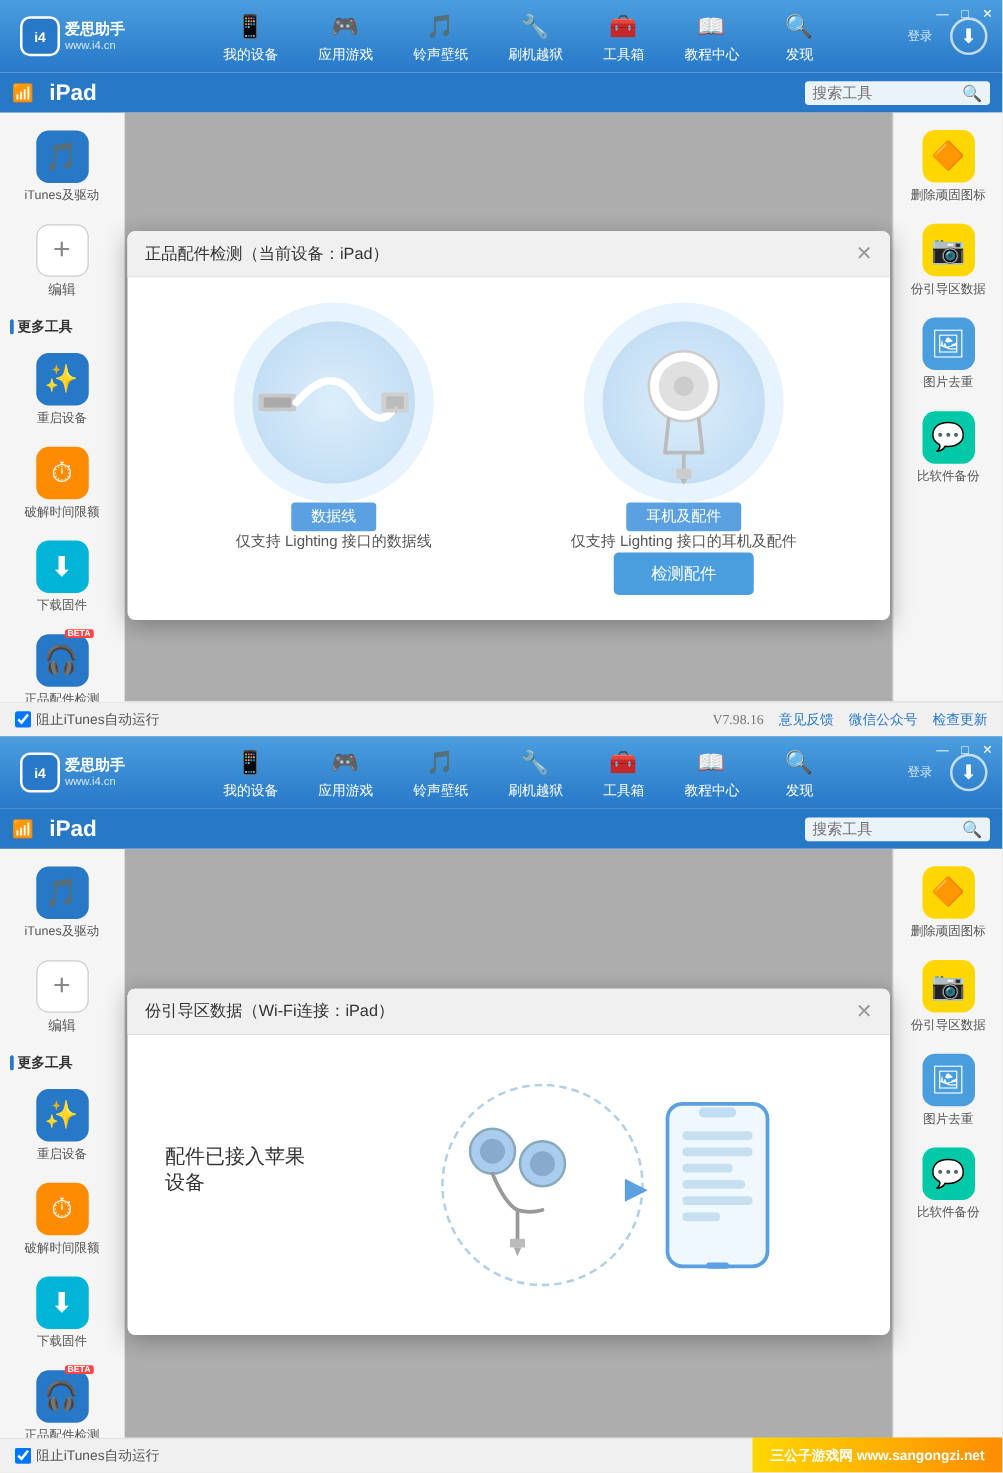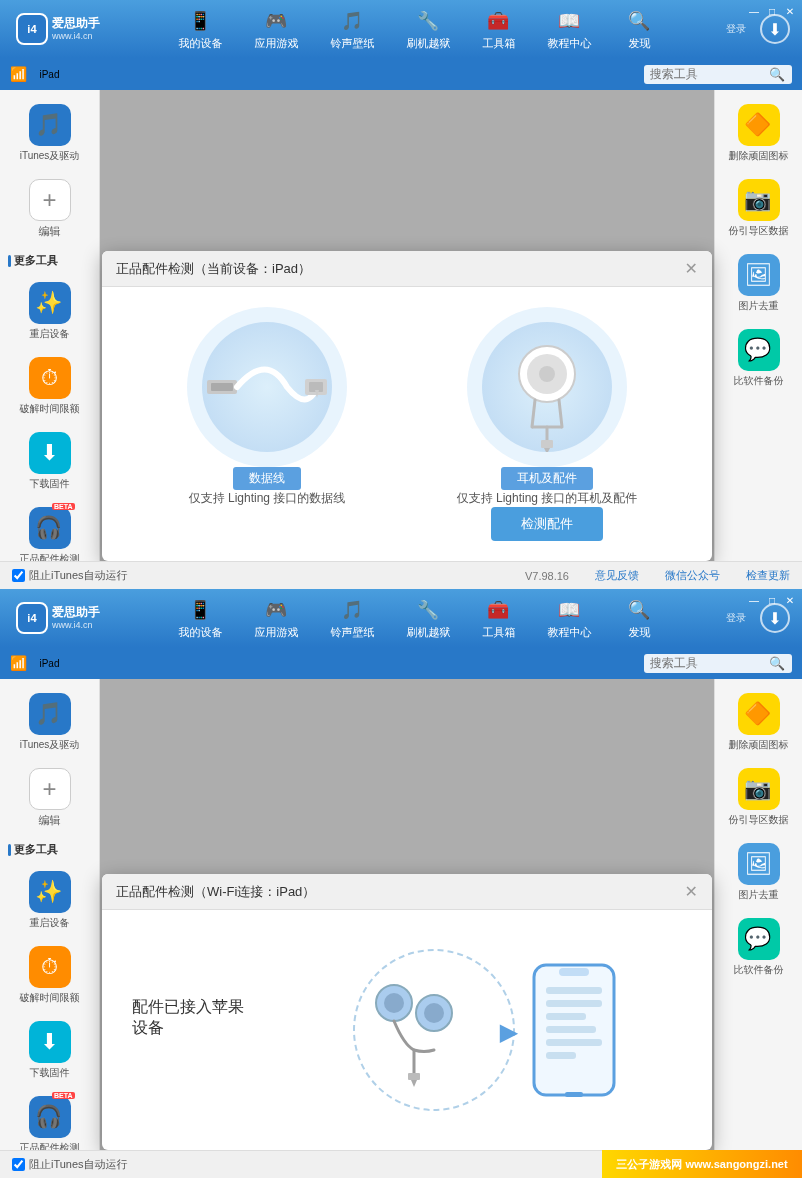--- a/index.html
+++ b/index.html
@@ -17,21 +17,21 @@
     .nav-item { display: flex; flex-direction: column; align-items: center; gap: 2px; padding: 4px 16px; color: white; cursor: pointer; font-size: 11px; min-width: 64px; }
     .nav-icon { width: 26px; height: 26px; display: flex; align-items: center; justify-content: center; font-size: 18px; }
     .nav-right { display: flex; align-items: center; gap: 6px; padding-right: 4px; }
     .nav-download-btn { width: 30px; height: 30px; border-radius: 50%; border: 2px solid rgba(255,255,255,0.7); display: flex; align-items: center; justify-content: center; color: white; font-size: 16px; cursor: pointer; }
     .win-controls { position: absolute; top: 4px; right: 4px; display: flex; gap: 2px; }
     .win-ctrl { width: 16px; height: 14px; display: flex; align-items: center; justify-content: center; font-size: 10px; color: white; cursor: pointer; }
 
     
     .sec-nav { background: #2878c8; height: 32px; display: flex; align-items: center; padding: 0 10px; gap: 12px; }
     .wifi-icon { color: white; font-size: 14px; }
-    .device-name { color: #000000; font-size: 10px; font-weight: normal; }
+    .device-name { color: #ffffff; font-size: 18px; font-weight: bold; }
     .search-box { margin-left: auto; display: flex; align-items: center; background: rgba(255,255,255,0.9); border-radius: 3px; padding: 2px 6px; gap: 20px; }
     .search-box input { border: none; background: transparent; outline: none; font-size: 12px; width: 100px; color: #333; }
     .search-icon-sm { color: #999; font-size: 13px; }
 
     
     .content-area { display: flex; flex: 1; overflow: hidden; }
     .sidebar { width: 100px; background: #f5f5f5; border-right: 1px solid #ddd; padding: 8px 0; display: flex; flex-direction: column; gap: 4px; overflow-y: auto; }
     .sidebar-item { display: flex; flex-direction: column; align-items: center; gap: 3px; padding: 6px 4px; cursor: pointer; font-size: 11px; color: #555; }
     .sidebar-icon { width: 42px; height: 42px; border-radius: 10px; display: flex; align-items: center; justify-content: center; font-size: 22px; }
     .sidebar-icon.blue { background: #2878c8; color: white; }
@@ -50,25 +50,25 @@
     .right-panel { width: 88px; background: #f5f5f5; border-left: 1px solid #ddd; padding: 8px 0; display: flex; flex-direction: column; gap: 4px; }
     .right-item { display: flex; flex-direction: column; align-items: center; gap: 3px; padding: 6px 4px; cursor: pointer; font-size: 10px; color: #555; text-align: center; }
     .right-icon { width: 42px; height: 42px; border-radius: 10px; display: flex; align-items: center; justify-content: center; font-size: 22px; }
     .right-icon.yellow { background: #ffd700; color: #333; }
     .right-icon.blue2 { background: #4a9ede; color: white; }
     .right-icon.teal { background: #00c9a7; color: white; }
 
     
     .statusbar { height: 28px; background: #f0f0f0; border-top: 1px solid #ddd; display: flex; align-items: center; padding: 0 12px; font-size: 11px; color: #555; gap: 12px; }
     .statusbar-checkbox { display: flex; align-items: center; gap: 4px; }
-    .statusbar-right { margin-left: auto; display: flex; gap: 26px; align-items: center; }
+    .statusbar-right { margin-left: auto; display: flex; gap: 12px; align-items: center; font-family: Liberation Serif, serif; }
     .version-text { color: #777; font-size: 11px; }
 
     
-    .modal-overlay { position: absolute; top: 0; left: 0; right: 0; bottom: 0; background: rgba(0,0,0,0.3); z-index: 100; display: flex; align-items: flex-end; justify-content: center; padding-top: 30px; }
+    .modal-overlay { position: absolute; top: 0; left: 0; right: 0; bottom: 0; background: rgba(0,0,0,0.3); z-index: 100; display: flex; align-items: center; justify-content: center; padding-top: 30px; }
     .modal { background: white; border-radius: 6px; box-shadow: 0 4px 20px rgba(0,0,0,0.3); width: 610px; }
     .modal-header { background: #f0f0f0; border-bottom: 1px solid #ddd; padding: 8px 14px; display: flex; align-items: center; justify-content: space-between; border-radius: 6px 6px 0 0; }
     .modal-title { font-size: 13px; color: #333; font-weight: normal; }
     .modal-close { color: #999; font-size: 16px; cursor: pointer; background: none; border: none; }
     .modal-body { padding: 20px; }
     .modal-subtitle { text-align: center; font-size: 15px; color: #333; margin-bottom: 20px; }
     .modal-cards { display: flex; gap: 20px; justify-content: center; }
     .modal-card { display: flex; flex-direction: column; align-items: center; gap: 0; width: 260px; }
     .card-circle { width: 160px; height: 160px; border-radius: 50%; background: #e8f4fd; display: flex; align-items: center; justify-content: center; position: relative; overflow: hidden; }
     .card-label { background: #5ba0e0; color: white; font-size: 12px; padding: 3px 16px; border-radius: 3px; }
@@ -392,21 +392,21 @@
         </div>
         <span style="font-size:10px; text-align:center;">正品配件检测</span>
       </div>
     </div>
 
     <div class="main-content">
 
       <div class="modal-overlay">
         <div class="modal" style="width:610px;">
           <div class="modal-header">
-            <span class="modal-title">正品配件检测（Wi-Fi连接：iPad）</span>
+            <span class="modal-title">份引导区数据（Wi-Fi连接：iPad）</span>
             <button class="modal-close">✕</button>
           </div>
           <div class="modal2-body">
             <div class="modal2-title">配件已接入苹果设备</div>
 
             <div style="width:100%; height:200px; display:flex; align-items:center; justify-content:center; position:relative;">
               <svg width="340" height="190" viewBox="0 0 340 190">
 
                 <circle cx="140" cy="95" r="80" stroke="#b0d0e8" stroke-width="2" stroke-dasharray="6,4" fill="none"></circle>
 

